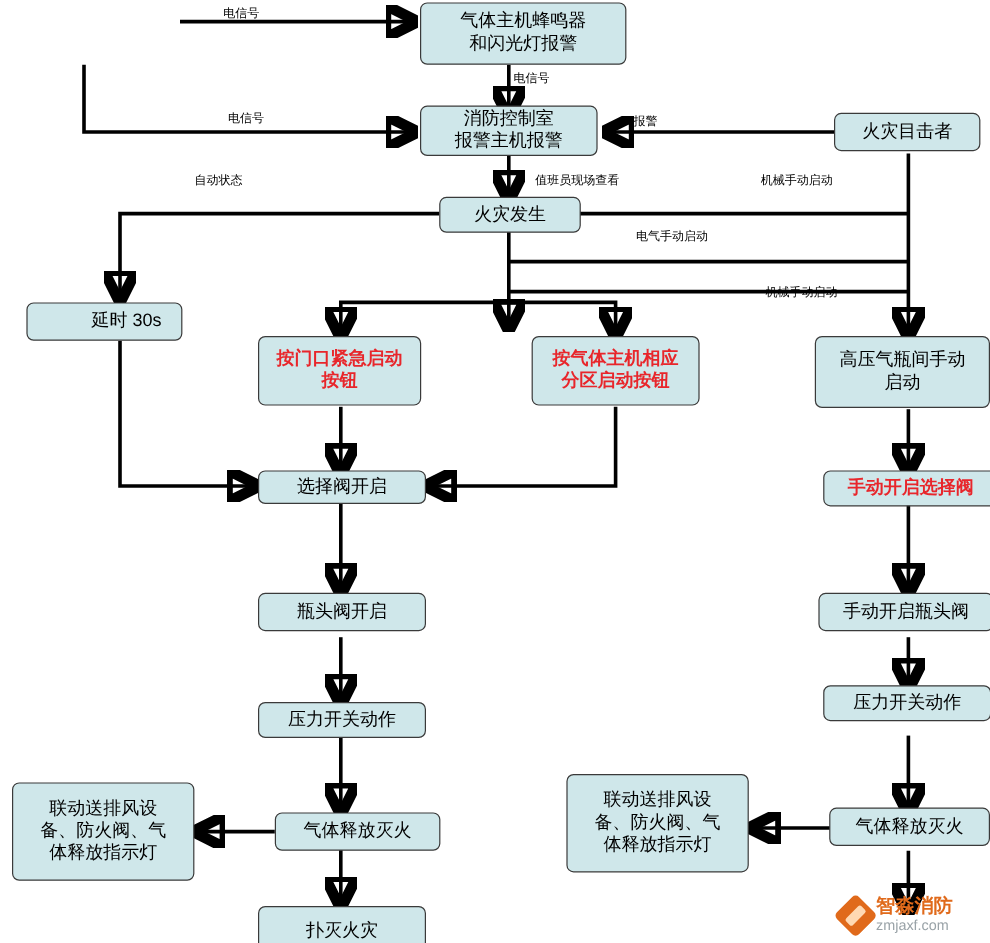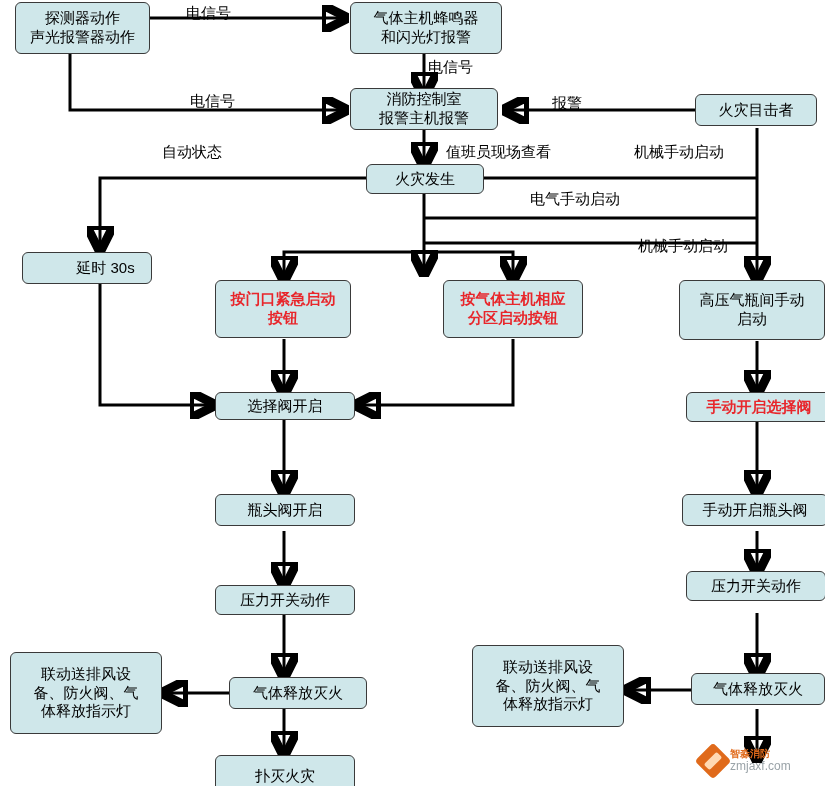--- a/index.html
+++ b/index.html
@@ -30,21 +30,21 @@
     color: #000000;
     padding: 2px 4px;
     white-space: pre-line;
   }
   .node.red {
     color: #e8262b;
     font-weight: bold;
   }
   .label {
     position: absolute;
-    font-size: 15px;
+    font-size: 10px;
     color: #000000;
     white-space: nowrap;
   }
   svg.wires {
     position: absolute;
     left: 0;
     top: 0;
     width: 825px;
     height: 786px;
     pointer-events: none;
@@ -78,21 +78,21 @@
     background: #ffd9b3;
     border-radius: 2px;
   }
   .wm-text {
     display: flex;
     flex-direction: column;
     line-height: 1.05;
   }
   .wm-main {
     color: #e06a1b;
-    font-size: 10px;
+    font-size: 16px;
     font-weight: bold;
   }
   .wm-sub {
     color: #9aa3a8;
     font-size: 12px;
   }
 </style>
 </head>
 <body>
 
@@ -147,23 +147,21 @@
 
     <path d="M757,341 L757,392" marker-end="url(#arrow)"></path>
     <path d="M757,420 L757,492" marker-end="url(#arrow)"></path>
     <path d="M757,531 L757,571" marker-end="url(#arrow)"></path>
     <path d="M757,613 L757,675" marker-end="url(#arrow)"></path>
     <path d="M757,709 L757,758" marker-end="url(#arrow)"></path>
 
     <path d="M698,690 L628,690" marker-end="url(#arrow)"></path>
   </svg>
 
-  <div class="node" style="left:15px; top:2px; width:135px; height:52px;">探测器动作
-声光报警器动作</div>
-  <div class="node" style="left:350px; top:2px; width:152px; height:52px;">气体主机蜂鸣器
+  <div class="node" style="left:350px; top:2px; width:172px; height:52px;">气体主机蜂鸣器
 和闪光灯报警</div>
   <div class="node" style="left:695px; top:94px; width:122px; height:32px;">火灾目击者</div>
   <div class="node" style="left:350px; top:88px; width:148px; height:42px;">消防控制室
 报警主机报警</div>
   <div class="node" style="left:366px; top:164px; width:118px; height:30px;">火灾发生</div>
 
   <div class="node" style="left:22px; top:252px; width:130px; height:32px;padding-left:41px;">延时 30s</div>
   <div class="node red" style="left:215px; top:280px; width:136px; height:58px;">按门口紧急启动
 按钮</div>
   <div class="node red" style="left:443px; top:280px; width:140px; height:58px;">按气体主机相应
@@ -188,21 +186,21 @@
 体释放指示灯</div>
   <div class="node" style="left:472px; top:645px; width:152px; height:82px;">联动送排风设
 备、防火阀、气
 体释放指示灯</div>
 
   <div class="node" style="left:215px; top:755px; width:140px; height:42px;">扑灭火灾</div>
 
   <div class="label" style="left:186px; top:4px;">电信号</div>
   <div class="label" style="left:428px; top:58px;">电信号</div>
   <div class="label" style="left:190px; top:92px;">电信号</div>
-  <div class="label" style="left:552px; top:94px;">报警</div>
+  <div class="label" style="left:528px; top:94px;">报警</div>
   <div class="label" style="left:162px; top:143px;">自动状态</div>
   <div class="label" style="left:446px; top:143px;">值班员现场查看</div>
   <div class="label" style="left:634px; top:143px;">机械手动启动</div>
   <div class="label" style="left:530px; top:190px;">电气手动启动</div>
   <div class="label" style="left:638px; top:237px;">机械手动启动</div>
 
   <div class="watermark" style="left:700px; top:748px;">
     <div class="wm-logo"></div>
     <div class="wm-text">
       <div class="wm-main">智淼消防</div>

